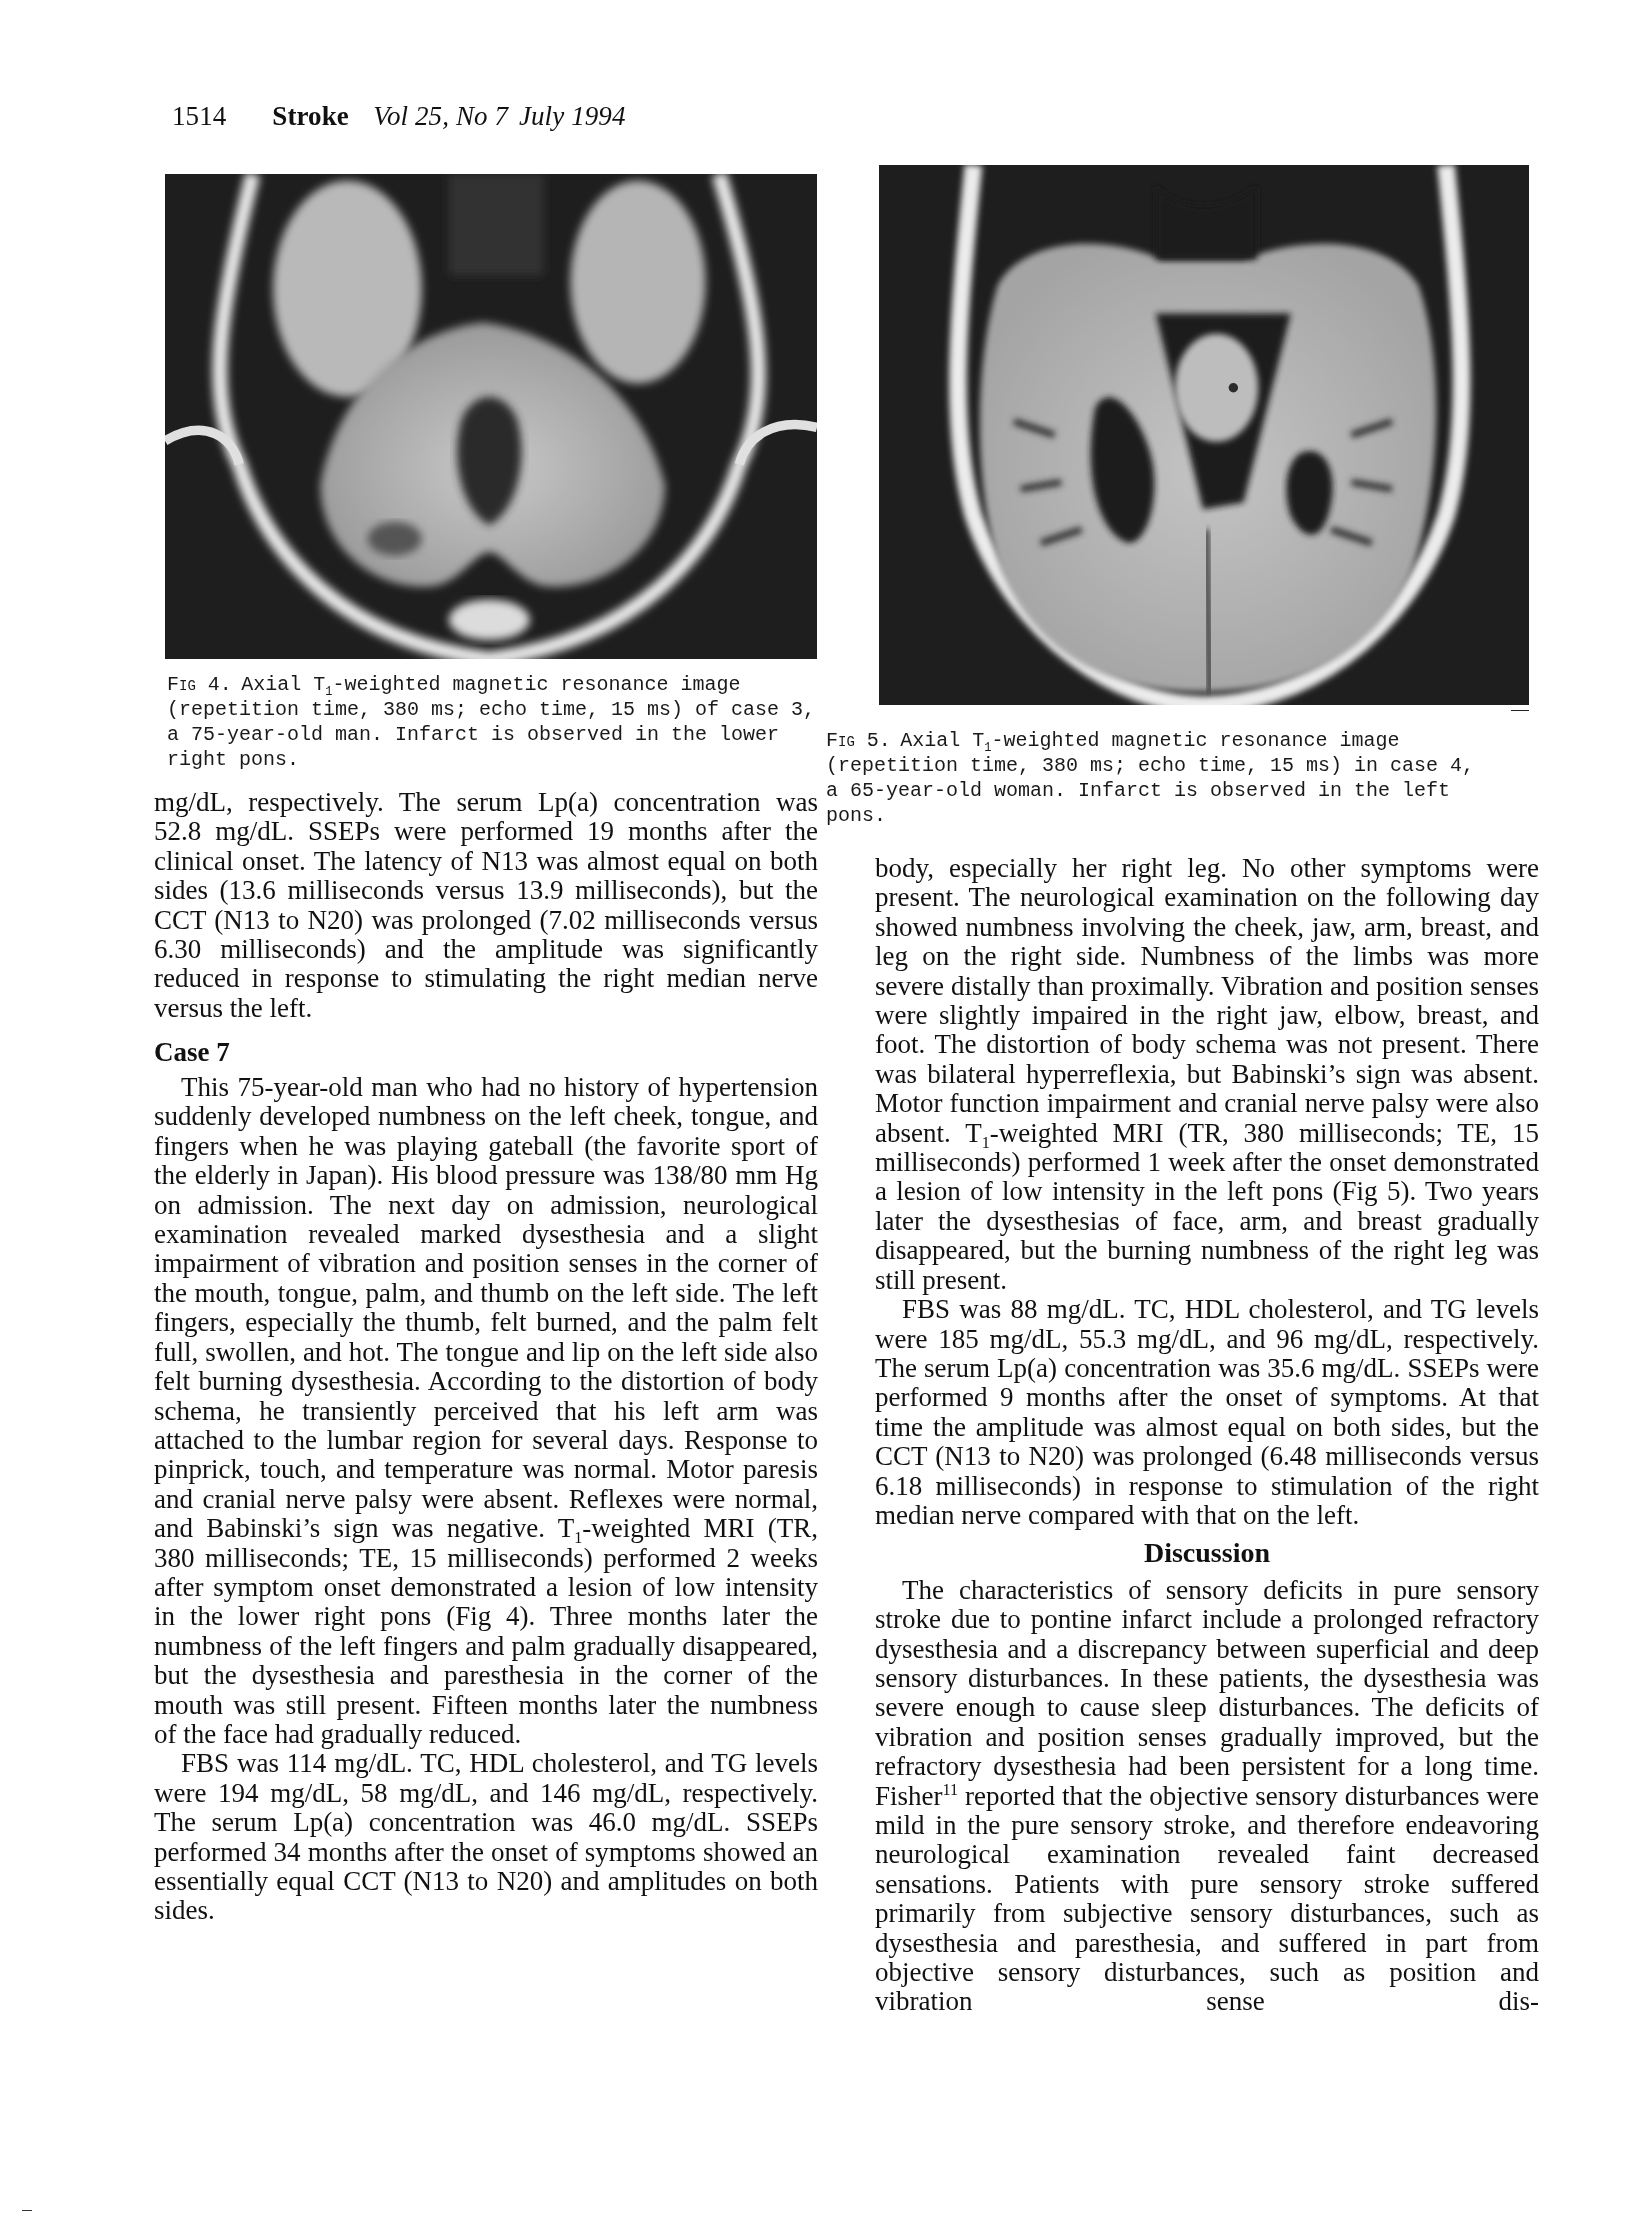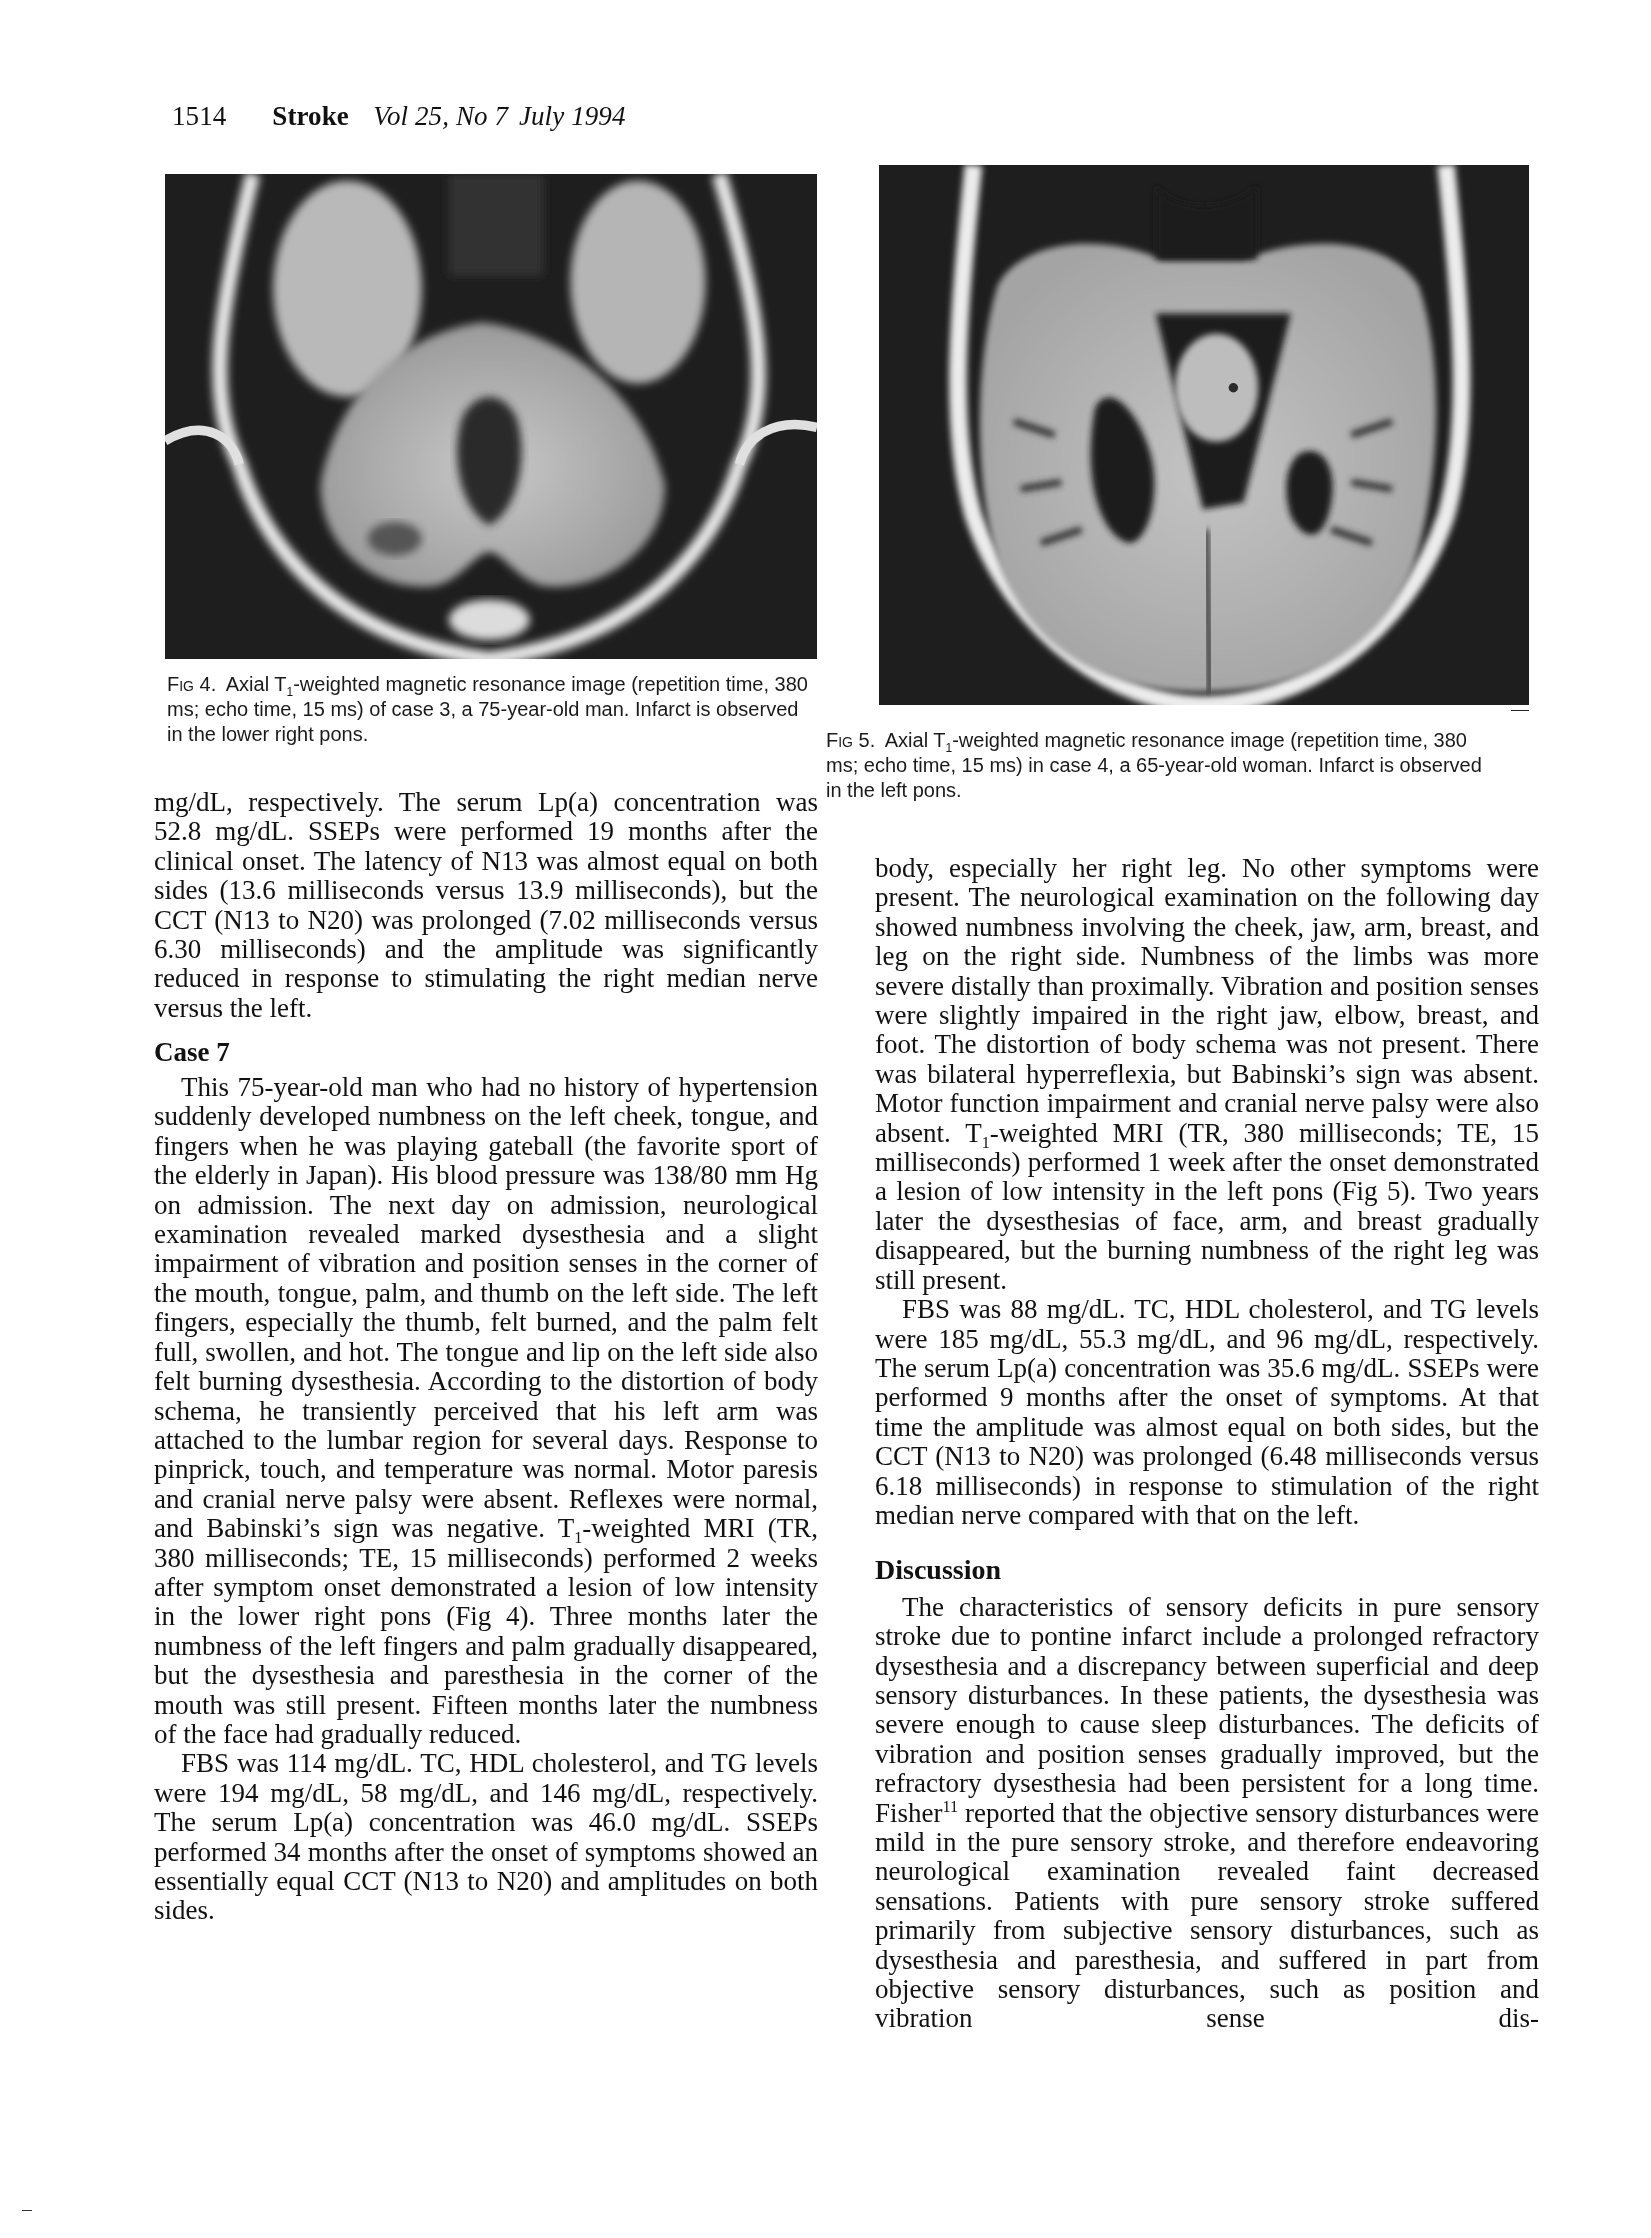--- a/index.html
+++ b/index.html
@@ -1,18 +1,18 @@
 <!DOCTYPE html>
 <html style="font-size:10.8px"><head>
 <meta charset="utf-8">
 <style>
   html, body { margin: 0; padding: 0; background: #ffffff; }
   body { width: 1651px; height: 2239px; position: relative; overflow: hidden; color: #111; }
   .serif { font-family: "Liberation Serif", "DejaVu Serif", serif; }
-  .sans { font-family: Liberation Sans, sans-serif; }
+  .sans { font-family: Liberation Mono, monospace; }
 
   #running-head { position: absolute; left: 172px; top: 101px; font-size: 27px; letter-spacing: 0.1px; white-space: nowrap; }
   #running-head .pg { margin-right: 39px; }
   #running-head .journal { font-weight: bold; margin-right: 17.6px; }
   #running-head .vol { font-style: italic; margin-right: 4px; }
   #running-head .date { font-style: italic; margin-top: 27px; }
 
   .figure { position: absolute; background: #1c1c1c; overflow: hidden; }
   #fig4 { left: 165px; top: 174px; width: 652px; height: 485px; }
   #fig5 { left: 879px; top: 165px; width: 650px; height: 540px; }
@@ -23,21 +23,21 @@
   #cap4 { left: 167px; top: 672px; width: 652px; }
   #cap5 { left: 826px; top: 728px; width: 658px; }
   .cap-dash { position: absolute; left: 1511px; top: 710px; width: 17.6px; height: 1.4px; background: #222; }
 
   .col { position: absolute; font-size: 27px; line-height: 29.4px; text-align: justify; }
   .col p { margin: 0; }
   .col p.indent { text-indent: 27px; }
   #col-left { left: 154px; top: 788px; width: 664px; }
   #col-right { left: 875px; top: 854px; width: 664px; }
   .subhead { font-weight: bold; font-size: 27px; margin: 15px 0 5.4px 0; }
-  .sechead { font-weight: bold; font-size: 28px; text-align: left; margin: 25px 0 8px 0; }
+  .sechead { font-weight: bold; font-size: 28px; text-align: center; margin: 8px 0 8px 0; }
   sub, sup { font-size: 60%; line-height: 0; }
   .footer-mark { position: absolute; left: 22px; top: 2210px; width: 9.5px; height: 1.4px; background: #333; }
 </style>
 </head>
 <body>
 
 <div id="running-head" class="serif">
   <span class="pg">1514</span>
   <span class="journal">Stroke</span>
   <span class="vol">Vol 25, No 7</span>

